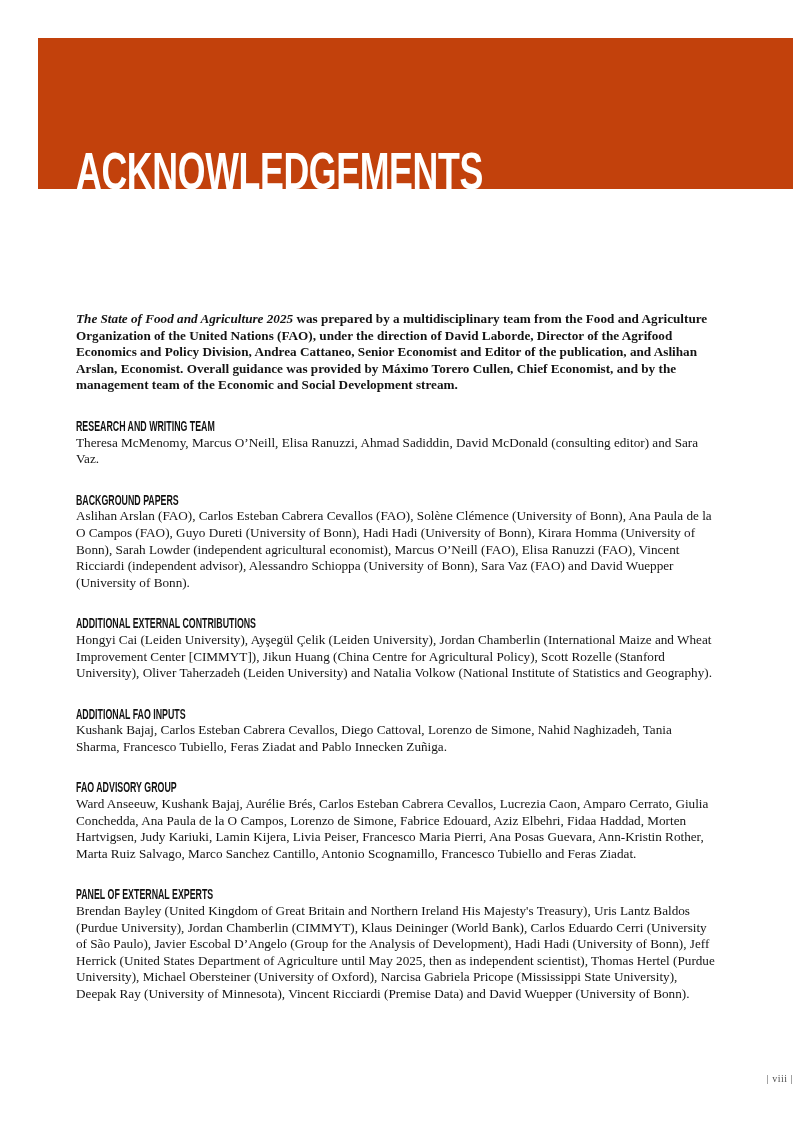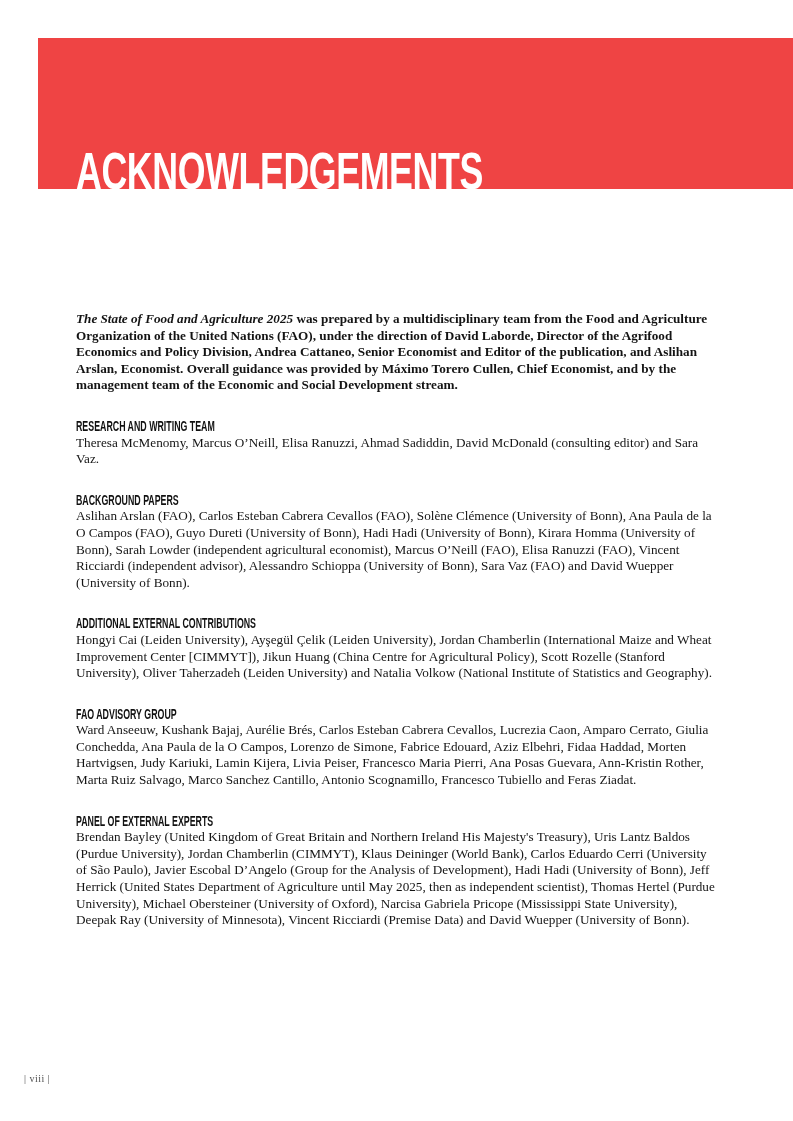--- a/index.html
+++ b/index.html
@@ -61,33 +61,32 @@
     transform: scaleX(0.63);
     transform-origin: left center;
   }
   .sec-b { margin: 0; }
 
   .page-footer {
     position: absolute;
     left: 0;
     right: 0;
     top: 1073px;
-    text-align: left;
+    text-align: right;
     font-size: 10px;
     color: #4d4d4d;
     letter-spacing: 0.5px;
-    padding-left: 24px;
   }
 </style>
 </head>
 <body>
 
 <div class="page">
 
-  <header class="banner" style="background: #ef4444;">
+  <header class="banner" style="background: #c2410c;">
     <h1 class="title">ACKNOWLEDGEMENTS</h1>
   </header>
 
   <main class="content">
 
     <p class="intro"><em>The State of Food and Agriculture 2025</em><span> was prepared by a multidisciplinary team from the Food and Agriculture Organization of the United Nations (FAO), under the direction of David Laborde, Director of the Agrifood Economics and Policy Division, Andrea Cattaneo, Senior Economist and Editor of the publication, and Aslihan Arslan, Economist. Overall guidance was provided by Máximo Torero Cullen, Chief Economist, and by the management team of the Economic and Social Development stream.</span></p>
 
     <section>
       <h2 class="sec-h">RESEARCH AND WRITING TEAM</h2>
       <p class="sec-b">Theresa McMenomy, Marcus O’Neill, Elisa Ranuzzi, Ahmad Sadiddin, David McDonald (consulting editor) and Sara Vaz.</p>
@@ -96,20 +95,24 @@
     <section>
       <h2 class="sec-h">BACKGROUND PAPERS</h2>
       <p class="sec-b">Aslihan Arslan (FAO), Carlos Esteban Cabrera Cevallos (FAO), Solène Clémence (University of Bonn), Ana Paula de la O Campos (FAO), Guyo Dureti (University of Bonn), Hadi Hadi (University of Bonn), Kirara Homma (University of Bonn), Sarah Lowder (independent agricultural economist), Marcus O’Neill (FAO), Elisa Ranuzzi (FAO), Vincent Ricciardi (independent advisor), Alessandro Schioppa (University of Bonn), Sara Vaz (FAO) and David Wuepper (University of Bonn).</p>
     </section>
 
     <section>
       <h2 class="sec-h">ADDITIONAL EXTERNAL CONTRIBUTIONS</h2>
       <p class="sec-b">Hongyi Cai (Leiden University), Ayşegül Çelik (Leiden University), Jordan Chamberlin (International Maize and Wheat Improvement Center [CIMMYT]), Jikun Huang (China Centre for Agricultural Policy), Scott Rozelle (Stanford University), Oliver Taherzadeh (Leiden University) and Natalia Volkow (National Institute of Statistics and Geography).</p>
     </section>
 
+    <section>
+      <h2 class="sec-h">ADDITIONAL FAO INPUTS</h2>
+      <p class="sec-b">Kushank Bajaj, Carlos Esteban Cabrera Cevallos, Diego Cattoval, Lorenzo de Simone, Nahid Naghizadeh, Tania Sharma, Francesco Tubiello, Feras Ziadat and Pablo Innecken Zuñiga.</p>
+    </section>
 
     <section>
       <h2 class="sec-h">FAO ADVISORY GROUP</h2>
       <p class="sec-b">Ward Anseeuw, Kushank Bajaj, Aurélie Brés, Carlos Esteban Cabrera Cevallos, Lucrezia Caon, Amparo Cerrato, Giulia Conchedda, Ana Paula de la O Campos, Lorenzo de Simone, Fabrice Edouard, Aziz Elbehri, Fidaa Haddad, Morten Hartvigsen, Judy Kariuki, Lamin Kijera, Livia Peiser, Francesco Maria Pierri, Ana Posas Guevara, Ann-Kristin Rother, Marta Ruiz Salvago, Marco Sanchez Cantillo, Antonio Scognamillo, Francesco Tubiello and Feras Ziadat.</p>
     </section>
 
     <section>
       <h2 class="sec-h">PANEL OF EXTERNAL EXPERTS</h2>
       <p class="sec-b">Brendan Bayley (United Kingdom of Great Britain and Northern Ireland His Majesty's Treasury), Uris Lantz Baldos (Purdue University), Jordan Chamberlin (CIMMYT), Klaus Deininger (World Bank), Carlos Eduardo Cerri (University of São Paulo), Javier Escobal D’Angelo (Group for the Analysis of Development), Hadi Hadi (University of Bonn), Jeff Herrick (United States Department of Agriculture until May 2025, then as independent scientist), Thomas Hertel (Purdue University), Michael Obersteiner (University of Oxford), Narcisa Gabriela Pricope (Mississippi State University), Deepak Ray (University of Minnesota), Vincent Ricciardi (Premise Data) and David Wuepper (University of Bonn).</p>
     </section>

